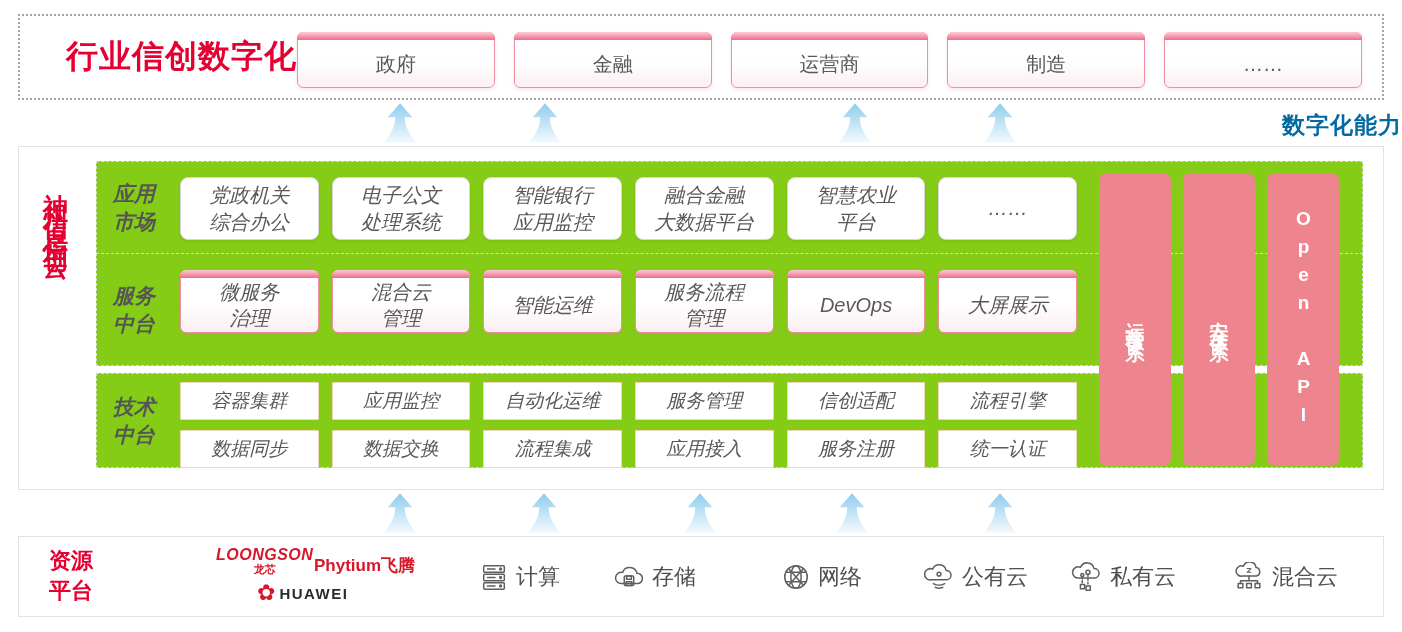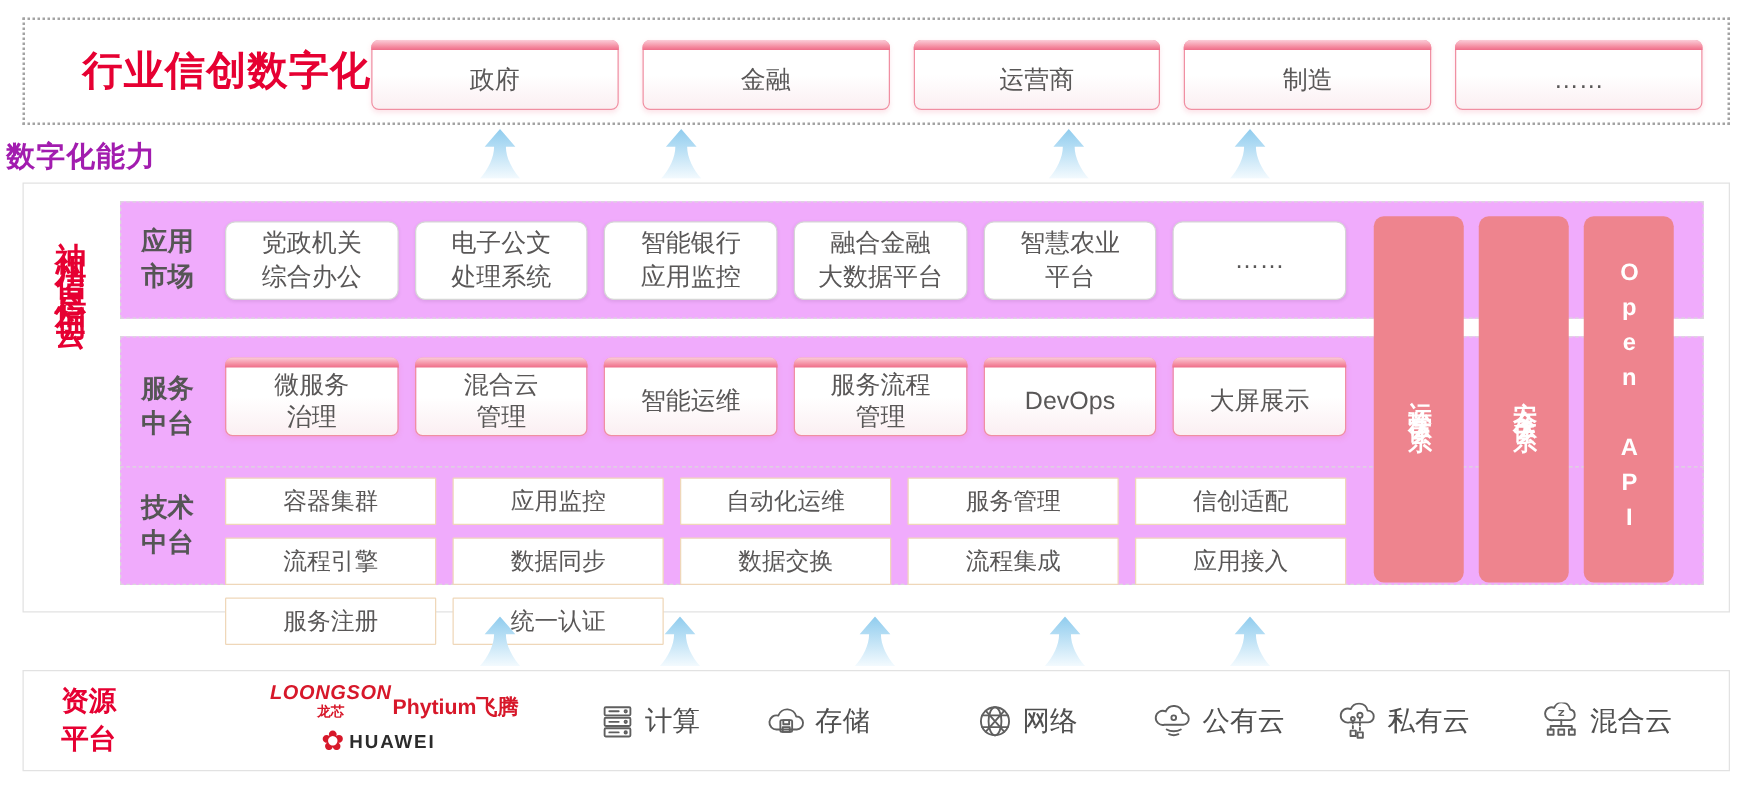--- a/index.html
+++ b/index.html
@@ -19,43 +19,43 @@
   .accent-box { flex:1; position:relative; border:1px solid #f08fa2; border-radius:6px;
     background:linear-gradient(180deg,#ffffff 50%,#fbeff2 100%);
     display:flex; flex-direction:column; align-items:center; justify-content:center;
     font-size:20px; color:#595757; line-height:1.3; padding-top:7px;
     box-shadow:0 2px 4px rgba(236,110,140,.18); }
   .accent-box::before { content:""; position:absolute; top:-1px; left:-1px; right:-1px; height:8px;
     border-radius:6px 6px 0 0;
     background:linear-gradient(180deg,#fbcdd8 0%,#f4899e 70%,#ee6d89 100%); }
 
   
-  .cap-label { position:absolute; left:5px; right:0; top:110px; text-align:left;
-    font-size:23px; font-weight:bold; color:#a21caf; letter-spacing:1px; }
+  .cap-label { position:absolute; left:16px; right:0; top:110px; text-align:right;
+    font-size:23px; font-weight:bold; color:#0369a1; letter-spacing:1px; }
   .up-arrow { position:absolute; width:34px; height:40px; }
 
   
   .main-box { position:absolute; left:18px; top:146px; width:1366px; height:344px;
     border:1px solid #e2e2e2; background:#fff; }
   .vtitle { position:absolute; left:21px; top:26px; writing-mode:vertical-rl; text-orientation:upright;
     font-size:25px; font-weight:bold; color:#e60032; letter-spacing:11px; }
-  .gray-row { position:absolute; left:77px; width:1267px; background:#f0abfc; border:1px dashed #d9d9d9; }
+  .gray-row { position:absolute; left:77px; width:1267px; background:#84cc16; border:1px dashed #d9d9d9;font-style:italic; }
   .row1 { top:14px;  height:94px; }
-  .row2 { top:122px; height:113px; }
+  .row2 { top:106px; height:113px; }
   .row3 { top:226px; height:95px;padding-left:36px; }
   .row-label { position:absolute; left:16px; top:50%; transform:translateY(-50%);
     font-size:21px; font-weight:bold; color:#555; line-height:1.35; text-align:center; }
   .row-boxes { position:absolute; left:83px; top:15px; height:63px; width:897px; display:flex; gap:13px; }
   .plain-box { flex:1; background:#fff; border:1px solid #d6d6d6; border-radius:8px;
     display:flex; flex-direction:column; align-items:center; justify-content:center;
     font-size:20px; color:#595757; line-height:1.32; box-shadow:0 1px 3px rgba(0,0,0,.08); }
   .bline { display:block; }
   .bline:empty { display:none; }
   .tech-grid { position:absolute; left:83px; top:8px; width:897px;
-    display:grid; grid-template-columns:repeat(5,1fr); gap:10px 13px; }
+    display:grid; grid-template-columns:repeat(6,1fr); gap:10px 13px; }
   .tech-box { height:38px; background:#fff; border:1px solid #efd7b9; border-radius:1px;
     display:flex; align-items:center; justify-content:center; font-size:19px; color:#595757; }
 
   .pillar { position:absolute; top:26px; height:293px; width:72px; background:#ee848e;
     border-radius:8px; color:#fff; display:flex; align-items:center; justify-content:center;
     writing-mode:vertical-rl; text-orientation:upright; font-size:19px; font-weight:bold;
     letter-spacing:7px; z-index:3; }
   .p1 { left:1080px; } .p2 { left:1164px; } .p3 { left:1248px; }
 
   

